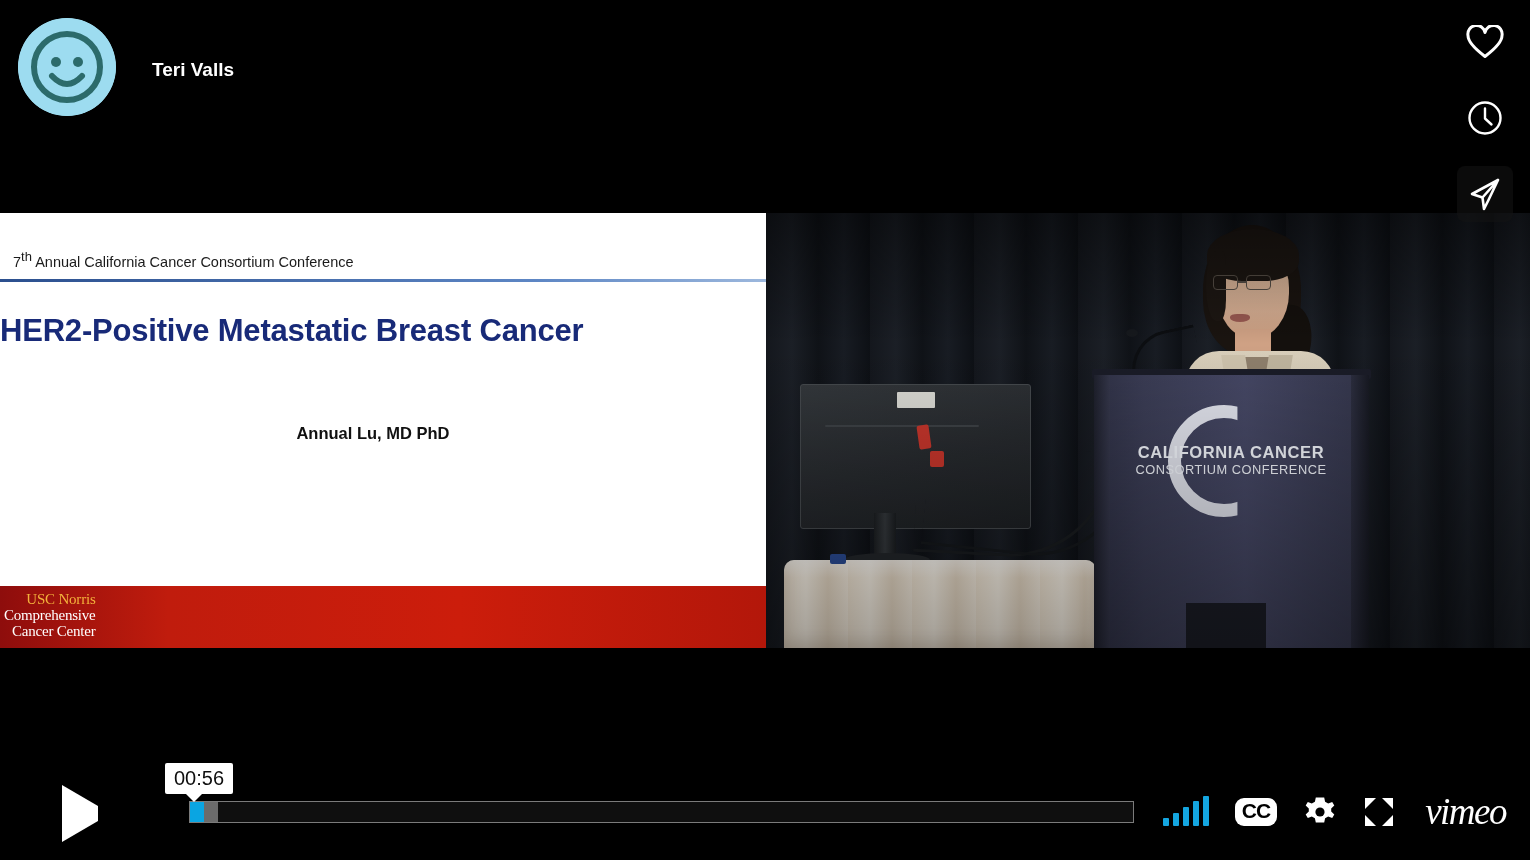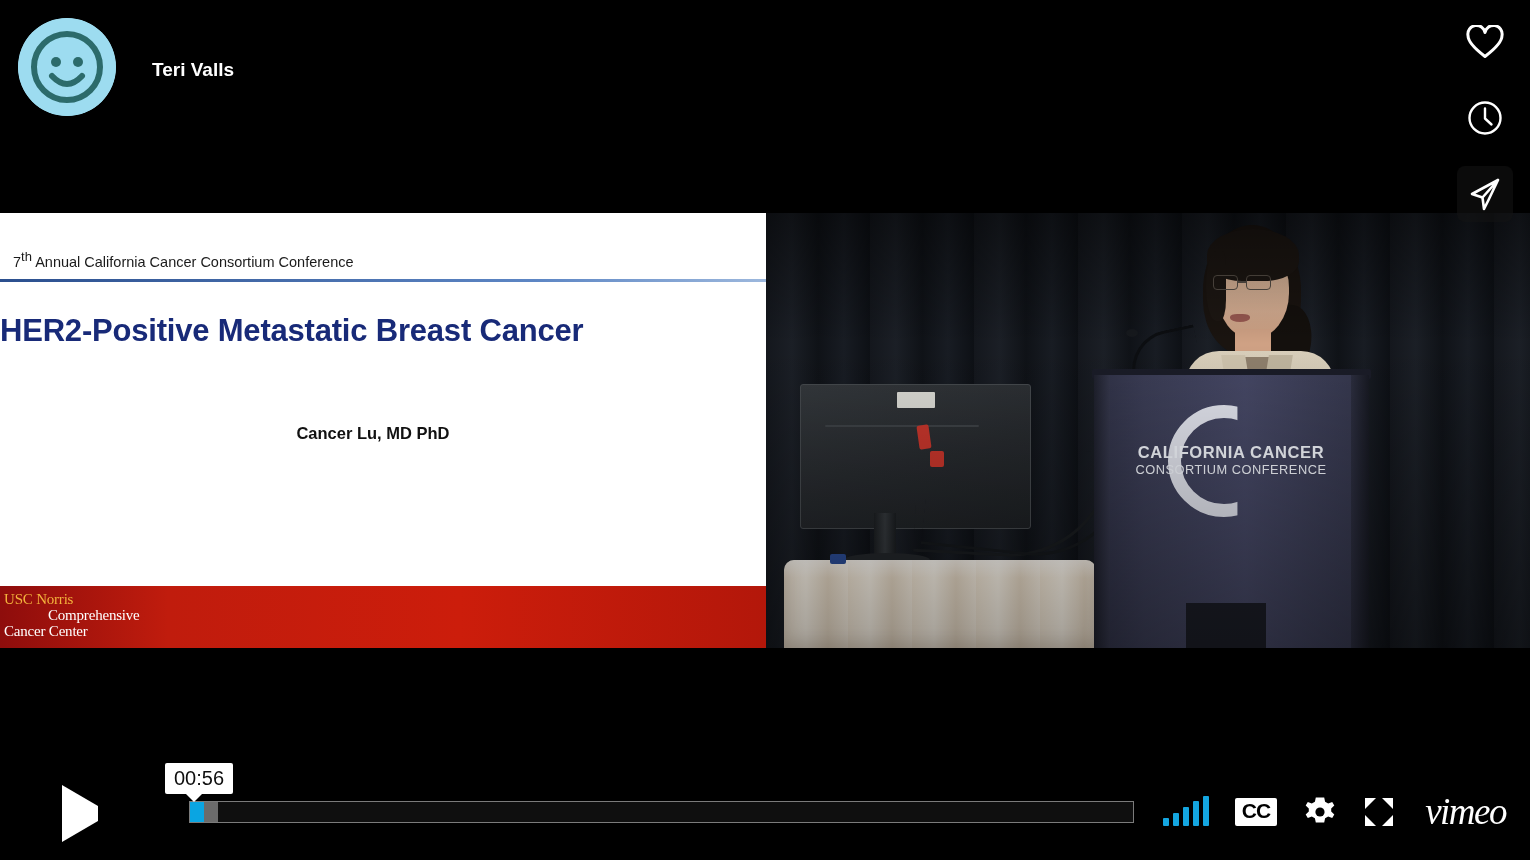--- a/index.html
+++ b/index.html
@@ -137,29 +137,30 @@
   }
   .pres-line1 { font-size: 16.5px; line-height: 24px; }
   .pres-line2 { font-size: 16.5px; line-height: 24px; }
   .pres-line3 { font-size: 16.5px; line-height: 24px; }
 
   .slide-footer {
     position: absolute;
     left: 0; bottom: 0;
     width: 766px; height: 62px;
     background: linear-gradient(to right, #8e0d0c 0%, #c01c0d 22%, #cc1d0b 60%, #b3170a 100%);
+    text-align: right;
   }
   .usc-logo {
     position: absolute;
     left: 4px; top: 5px;
     font-family: "Liberation Serif", serif;
     line-height: 16px;
   }
   .usc-l1 { font-size: 15px; color: #f3b23c; letter-spacing: -0.2px; }
-  .usc-l2 { font-size: 15px; color: #ffffff; letter-spacing: -0.2px; margin-left: 44px; }
+  .usc-l2 { font-size: 15px; color: #ffffff; letter-spacing: -0.2px; }
   .usc-l3 { font-size: 15px; color: #ffffff; letter-spacing: -0.2px; }
 
   
   .cam {
     position: absolute;
     left: 766px; top: 0;
     width: 764px; height: 435px;
     background: #0e1116;
     overflow: hidden;
   }
@@ -539,21 +540,21 @@
   .vol-bars i:nth-child(3) { height: 19px; }
   .vol-bars i:nth-child(4) { height: 25px; }
   .vol-bars i:nth-child(5) { height: 30px; }
 
   .cc-box {
     background: #ffffff;
     color: #000000;
     font-size: 21px;
     font-weight: bold;
     letter-spacing: -1px;
-    border-radius: 2px;
+    border-radius: 9px;
     padding: 1px 7px 3px 7px;
     line-height: 24px;
     font-family: "Liberation Sans", sans-serif;
   }
 
   .vimeo-logo {
     color: #ffffff;
     font-family: "Liberation Serif", serif;
     font-style: italic;
     font-weight: normal;
@@ -568,21 +569,21 @@
 
 <div id="player">
 
   <div class="stage">
 
     <div class="slide">
       <div class="slide-header"><span>7</span><sup>th</sup><span> Annual California Cancer Consortium Conference</span></div>
       <div class="slide-rule"></div>
       <div class="slide-title">HER2-Positive Metastatic Breast Cancer</div>
       <div class="slide-presenter">
-        <div class="pres-line1">Cancer Lu, MD PhD</div>
+        <div class="pres-line1">Annual Lu, MD PhD</div>
       </div>
       <div class="slide-footer">
         <div class="usc-logo">
           <div class="usc-l1">USC Norris</div>
           <div class="usc-l2">Comprehensive</div>
           <div class="usc-l3">Cancer Center</div>
         </div>
       </div>
     </div>
 

